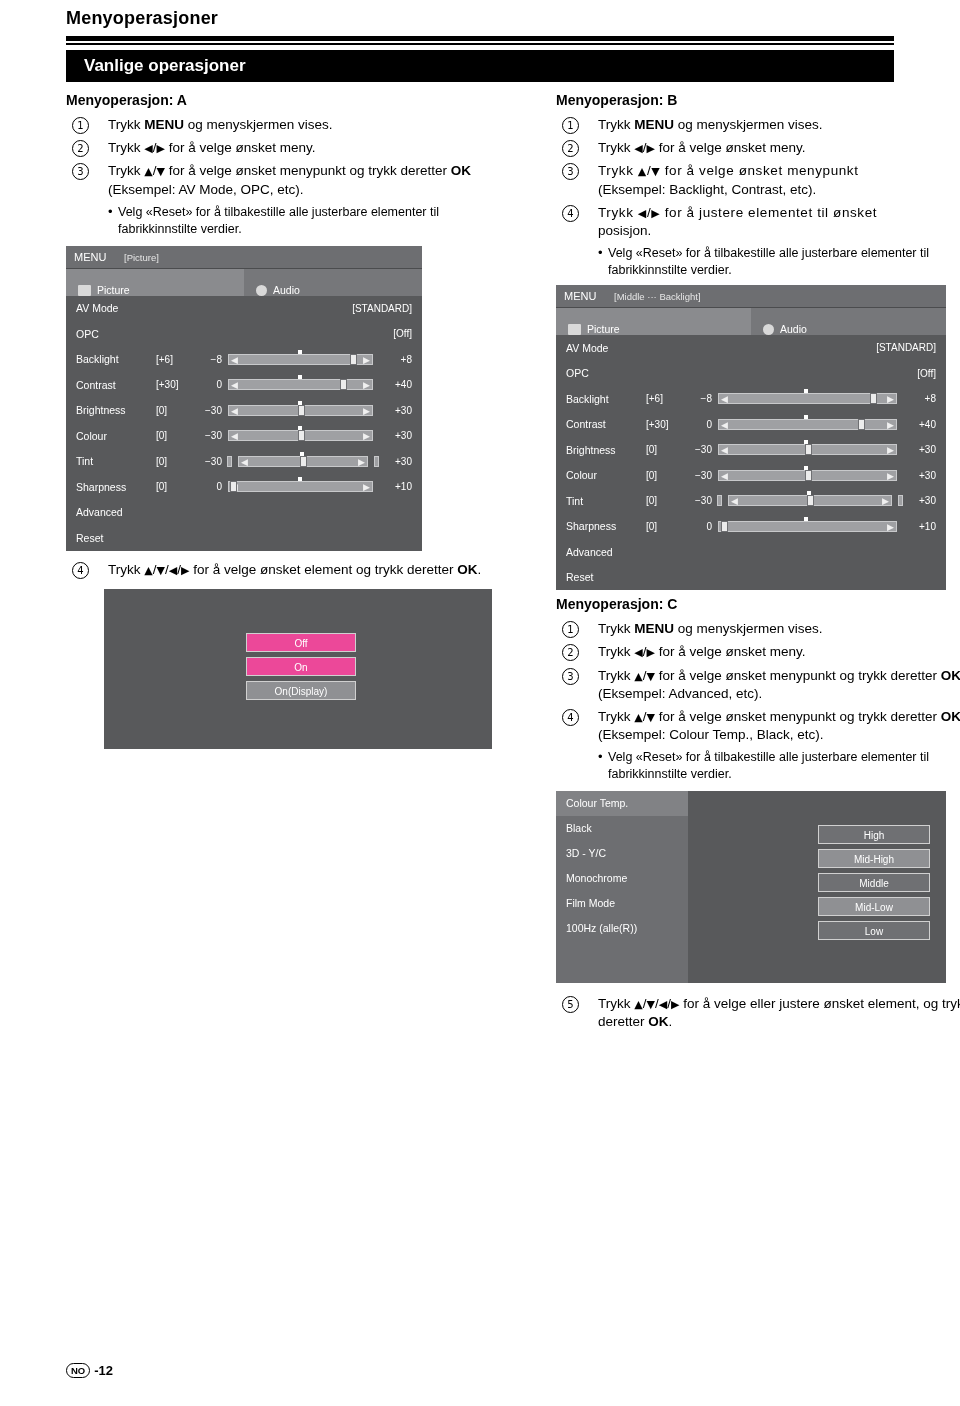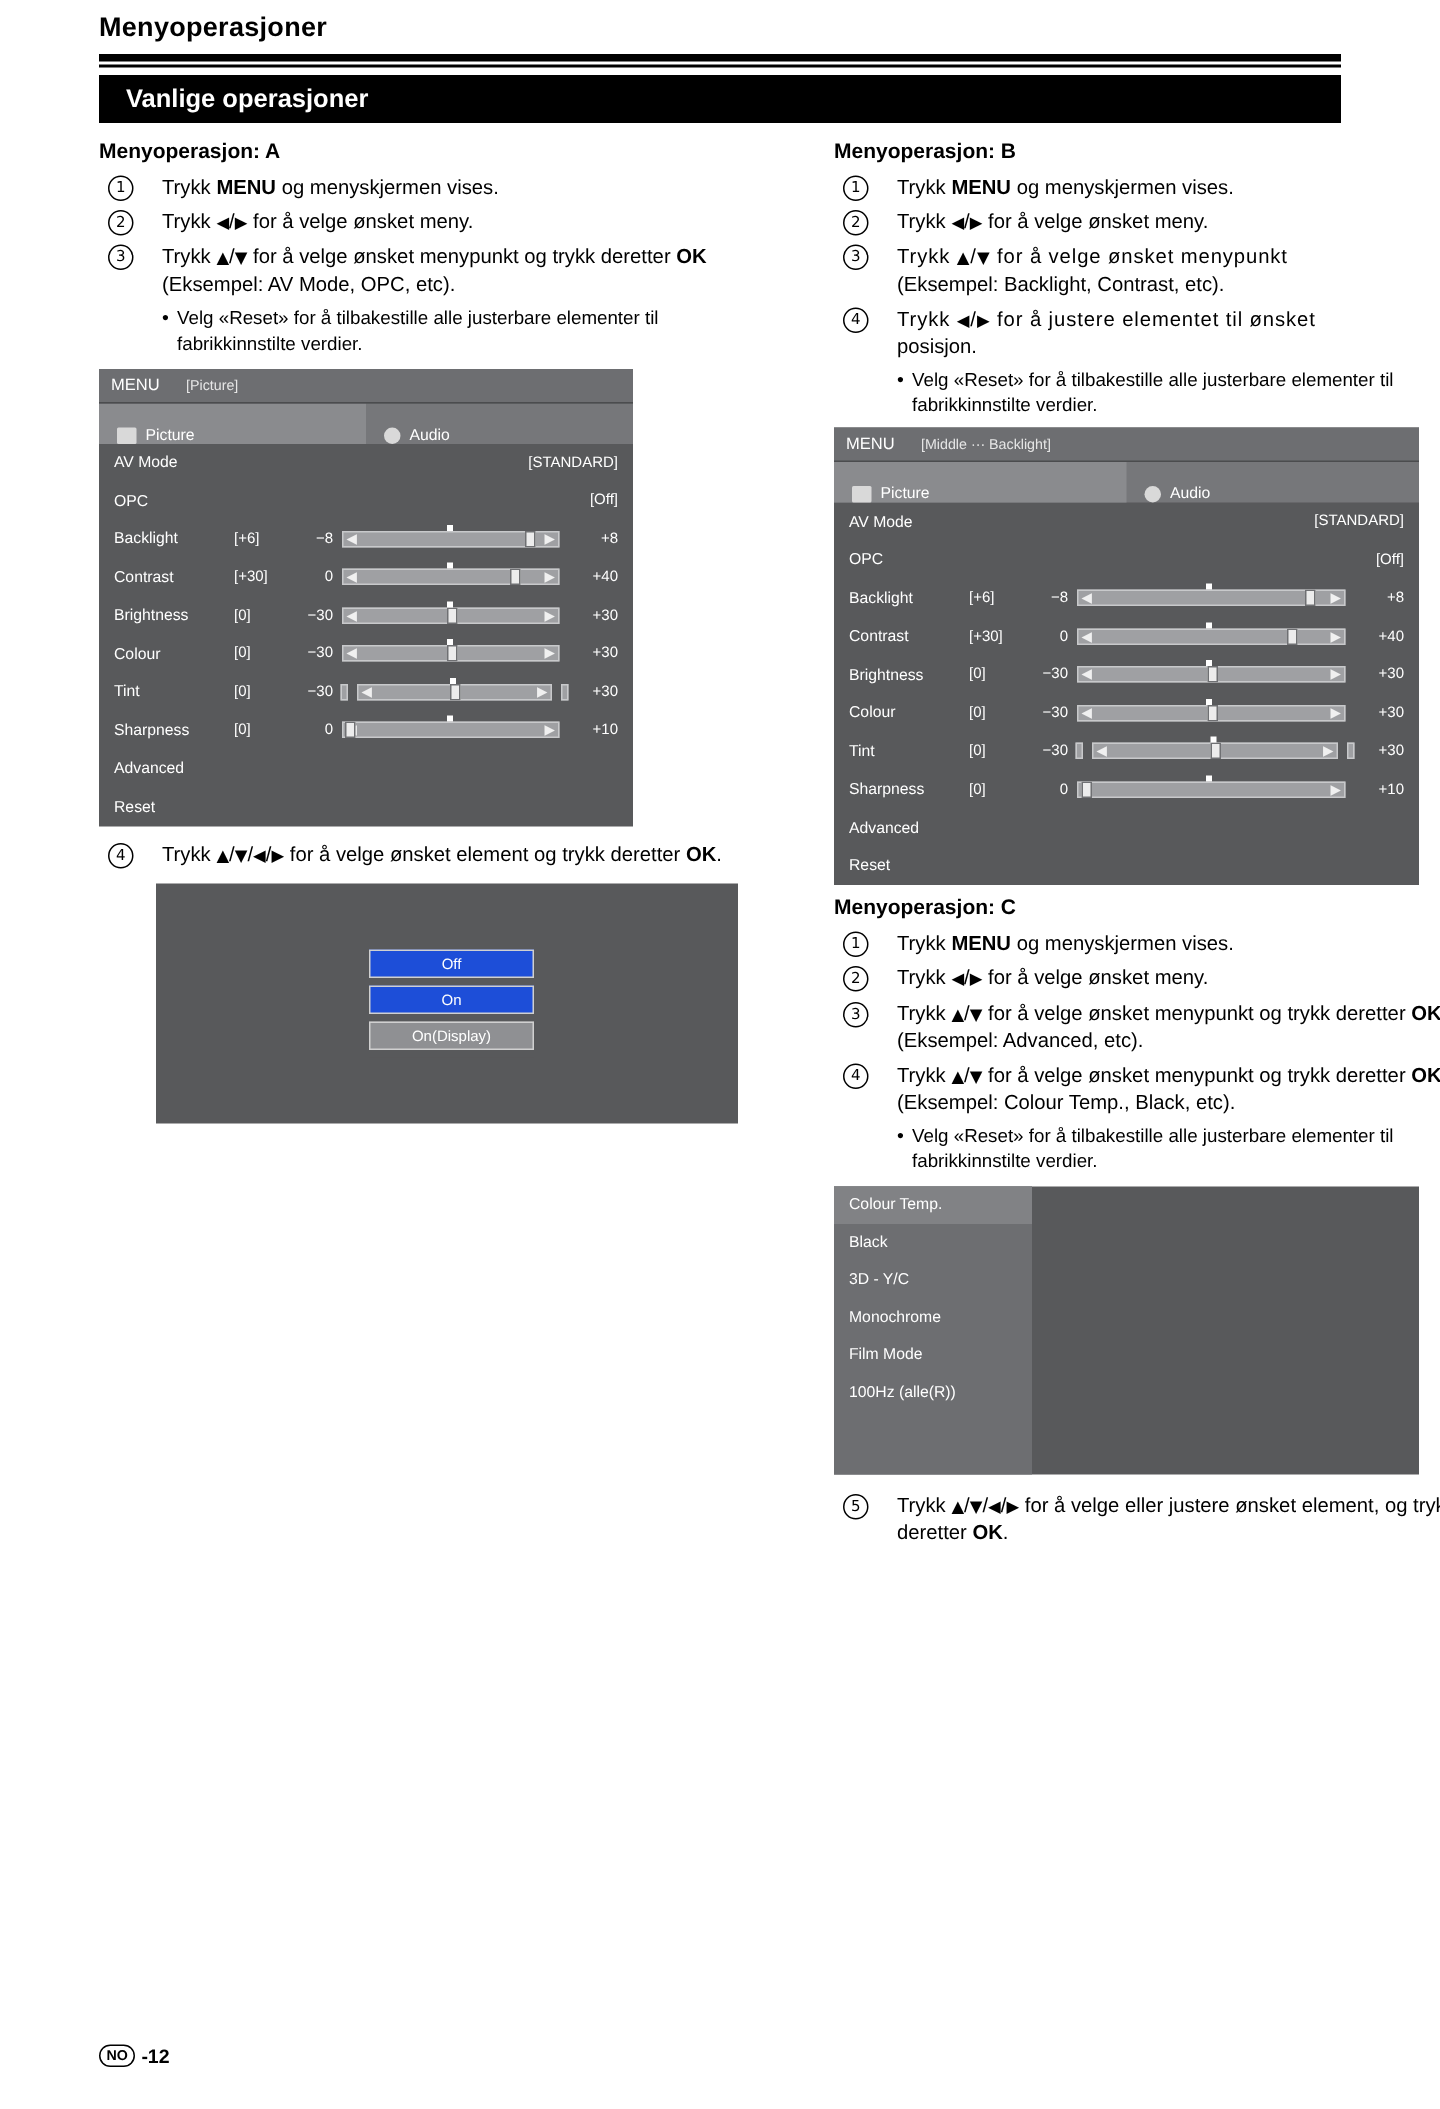--- a/index.html
+++ b/index.html
@@ -204,21 +204,21 @@
     position: absolute;
     background: #58595b;
   }
   .opt {
     width: 110px;
     height: 19px;
     line-height: 19px;
     text-align: center;
     font-size: 10px;
     color: #fff;
-    background: #1d4ed8;
+    background: #ec4899;
     border: 1px solid #d0d0d0;
     margin-bottom: 5px;
     box-sizing: border-box;
   }
   .opt.sel { background: #8f9093; }
 
   
   .mc {
     position: relative;
     background: #58595b;
@@ -571,20 +571,27 @@
 
     <div class="mc" style="margin-top:8px; width:390px; height:192px;">
       <div class="left" id="osd-c-left">
           <div class="litem hl">Colour Temp.</div>
           <div class="litem">Black</div>
           <div class="litem">3D - Y/C</div>
           <div class="litem">Monochrome</div>
           <div class="litem">Film Mode</div>
           <div class="litem">100Hz (alle(R))</div>
         </div>
+      <div class="btns" id="osd-c-btns">
+          <div class="btn">High</div>
+          <div class="btn sel">Mid-High</div>
+          <div class="btn">Middle</div>
+          <div class="btn sel">Mid-Low</div>
+          <div class="btn">Low</div>
+        </div>
     </div>
 
     <div class="steps" style="margin-top:12px;">
       <div class="step">
         <span class="num">5</span>
         <span>Trykk <span class="arr">▲</span>/<span class="arr">▼</span>/<span class="arr">◀</span>/<span class="arr">▶</span> for å velge eller justere ønsket element, og trykk deretter <b>OK</b>.</span>
       </div>
     </div>
 
   </div>

